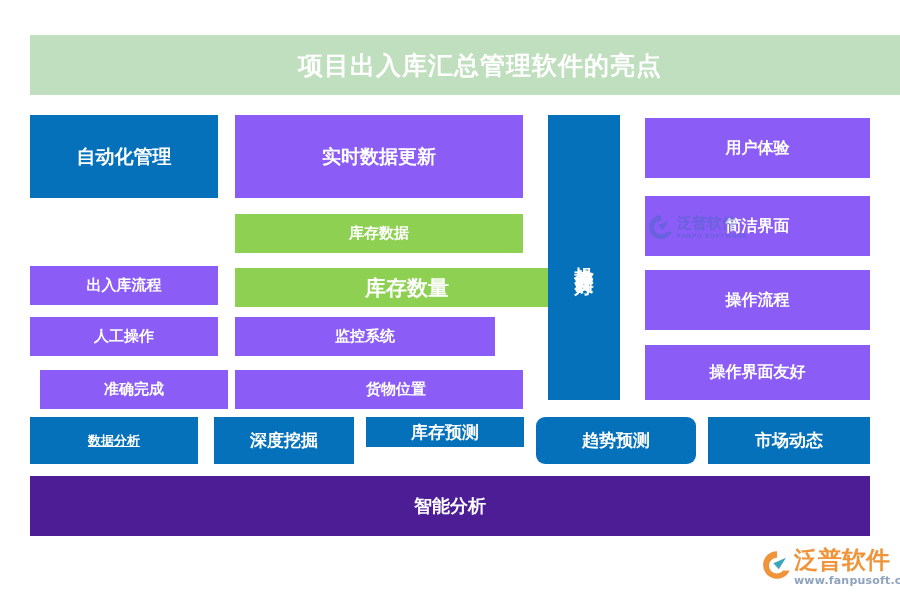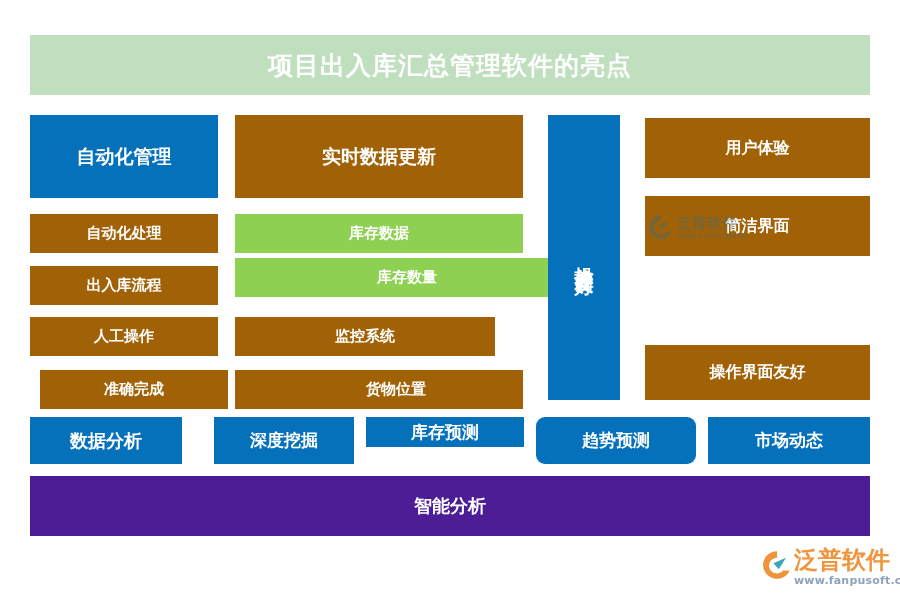--- a/index.html
+++ b/index.html
@@ -27,41 +27,42 @@
   .title-banner {
     position: absolute;
     left: 30px;
     top: 35px;
     width: 840px;
     height: 60px;
     background: #c0dfbe;
     display: flex;
     align-items: center;
     justify-content: center;
+    padding-left: 30px;
   }
   .title-banner .title-text {
     color: #ffffff;
     font-size: 25px;
     font-weight: bold;
     letter-spacing: 1px;
   }
 
   
   .blk {
     position: absolute;
     display: flex;
     align-items: center;
     justify-content: center;
     color: #ffffff;
     font-weight: bold;
     text-align: center;
     box-sizing: border-box;
   }
   .blk-dark  { background: #0571bb; }
-  .blk-light { background: #a16207; }
+  .blk-light { background: #8b5cf6; }
   .blk-green { background: #8ed052; }
   .blk-footer{ background: #4c1d95; }
 
   
   .blk-vertical {
     writing-mode: vertical-rl;
     text-orientation: upright;
     letter-spacing: 2px;
     line-height: 1.05;
   }
@@ -148,23 +149,20 @@
 <div class="canvas">
 
   <div class="title-banner">
     <span class="title-text">项目出入库汇总管理软件的亮点</span>
   </div>
 
   <div class="blk blk-dark" style="left:30px; top:115px; width:188px; height:83px; font-size:19px;">
     <span>自动化管理</span>
   </div>
 
-  <div class="blk blk-light" style="left:30px; top:214px; width:188px; height:39px; font-size:15px;">
-    <span>自动化处理</span>
-  </div>
 
   <div class="blk blk-light" style="left:30px; top:266px; width:188px; height:39px; font-size:15px;">
     <span>出入库流程</span>
   </div>
 
   <div class="blk blk-light" style="left:30px; top:317px; width:188px; height:39px; font-size:15px;">
     <span>人工操作</span>
   </div>
 
   <div class="blk blk-light" style="left:40px; top:370px; width:188px; height:39px; font-size:15px;">
@@ -172,21 +170,21 @@
   </div>
 
   <div class="blk blk-light" style="left:235px; top:115px; width:288px; height:83px; font-size:19px;">
     <span>实时数据更新</span>
   </div>
 
   <div class="blk blk-green" style="left:235px; top:214px; width:288px; height:39px; font-size:15px;">
     <span>库存数据</span>
   </div>
 
-  <div class="blk blk-green" style="left:235px; top:258px; width:344px; height:39px; font-size:15px;">
+  <div class="blk blk-green" style="left:235px; top:268px; width:344px; height:39px; font-size:21px;">
     <span>库存数量</span>
   </div>
 
   <div class="blk blk-light" style="left:235px; top:317px; width:260px; height:39px; font-size:15px;">
     <span>监控系统</span>
   </div>
 
   <div class="blk blk-light" style="left:235px; top:370px; width:288px; height:39px; font-size:15px;padding-left:34px;">
     <span>货物位置</span>
   </div>
@@ -196,39 +194,42 @@
   </div>
 
   <div class="blk blk-light" style="left:645px; top:118px; width:225px; height:60px; font-size:16px;">
     <span>用户体验</span>
   </div>
 
   <div class="blk blk-light" style="left:645px; top:196px; width:225px; height:60px; font-size:16px;">
     <span>简洁界面</span>
   </div>
 
+  <div class="blk blk-light" style="left:645px; top:270px; width:225px; height:60px; font-size:16px;">
+    <span>操作流程</span>
+  </div>
 
   <div class="blk blk-light" style="left:645px; top:345px; width:225px; height:55px; font-size:16px;">
     <span>操作界面友好</span>
   </div>
 
   <div class="watermark">
     <div class="wm-mark">
       <svg viewBox="0 0 100 100" width="26" height="26" aria-hidden="true">
         <path d="M50 4 A46 46 0 1 0 92 68 L70 68 A26 26 0 1 1 50 26 Z" fill="#1d6fa5"></path>
         <path d="M40 42 L78 28 L58 62 Z" fill="#1d6fa5"></path>
       </svg>
     </div>
     <div class="wm-text">
       <span class="wm-cn">泛普软件</span>
       <span class="wm-en">FANPU SOFTWARE</span>
     </div>
   </div>
 
-  <div class="blk blk-dark" style="left:30px; top:417px; width:152px; height:47px; font-size:18px;">
+  <div class="blk blk-dark" style="left:30px; top:417px; width:168px; height:47px; font-size:13px;text-decoration:underline;">
     <span>数据分析</span>
   </div>
 
   <div class="blk blk-dark" style="left:214px; top:417px; width:140px; height:47px; font-size:17px;">
     <span>深度挖掘</span>
   </div>
 
   <div class="blk blk-dark" style="left:366px; top:417px; width:158px; height:30px; font-size:17px;">
     <span>库存预测</span>
   </div>

